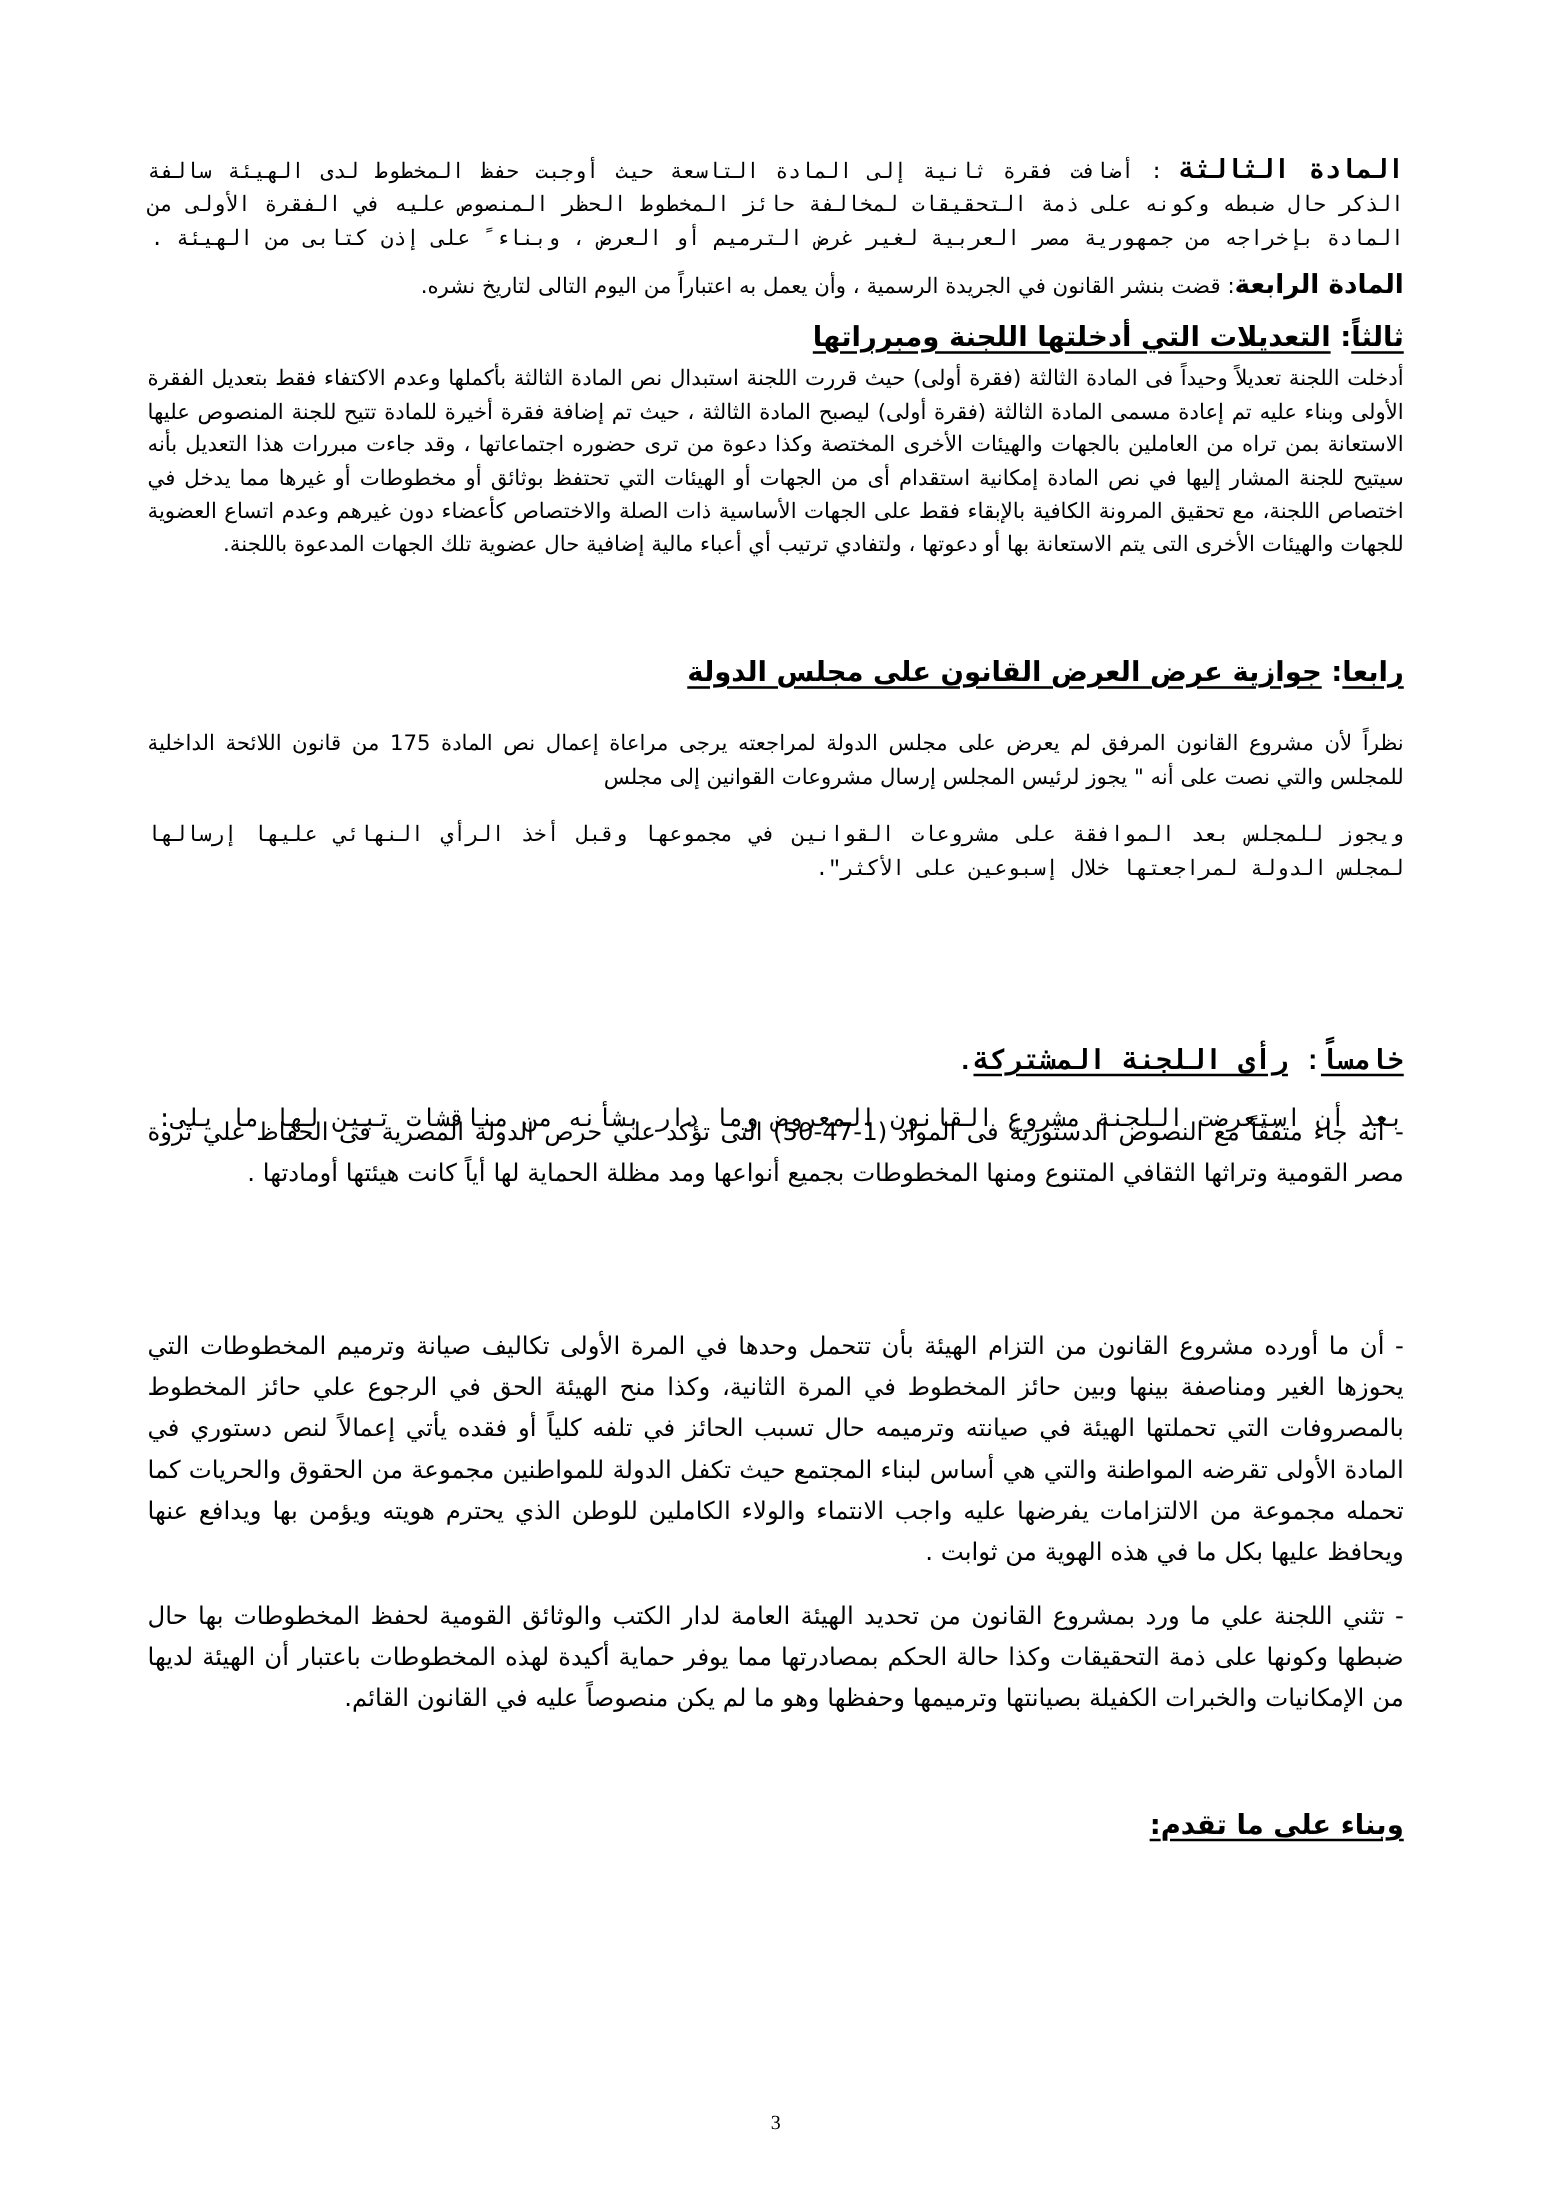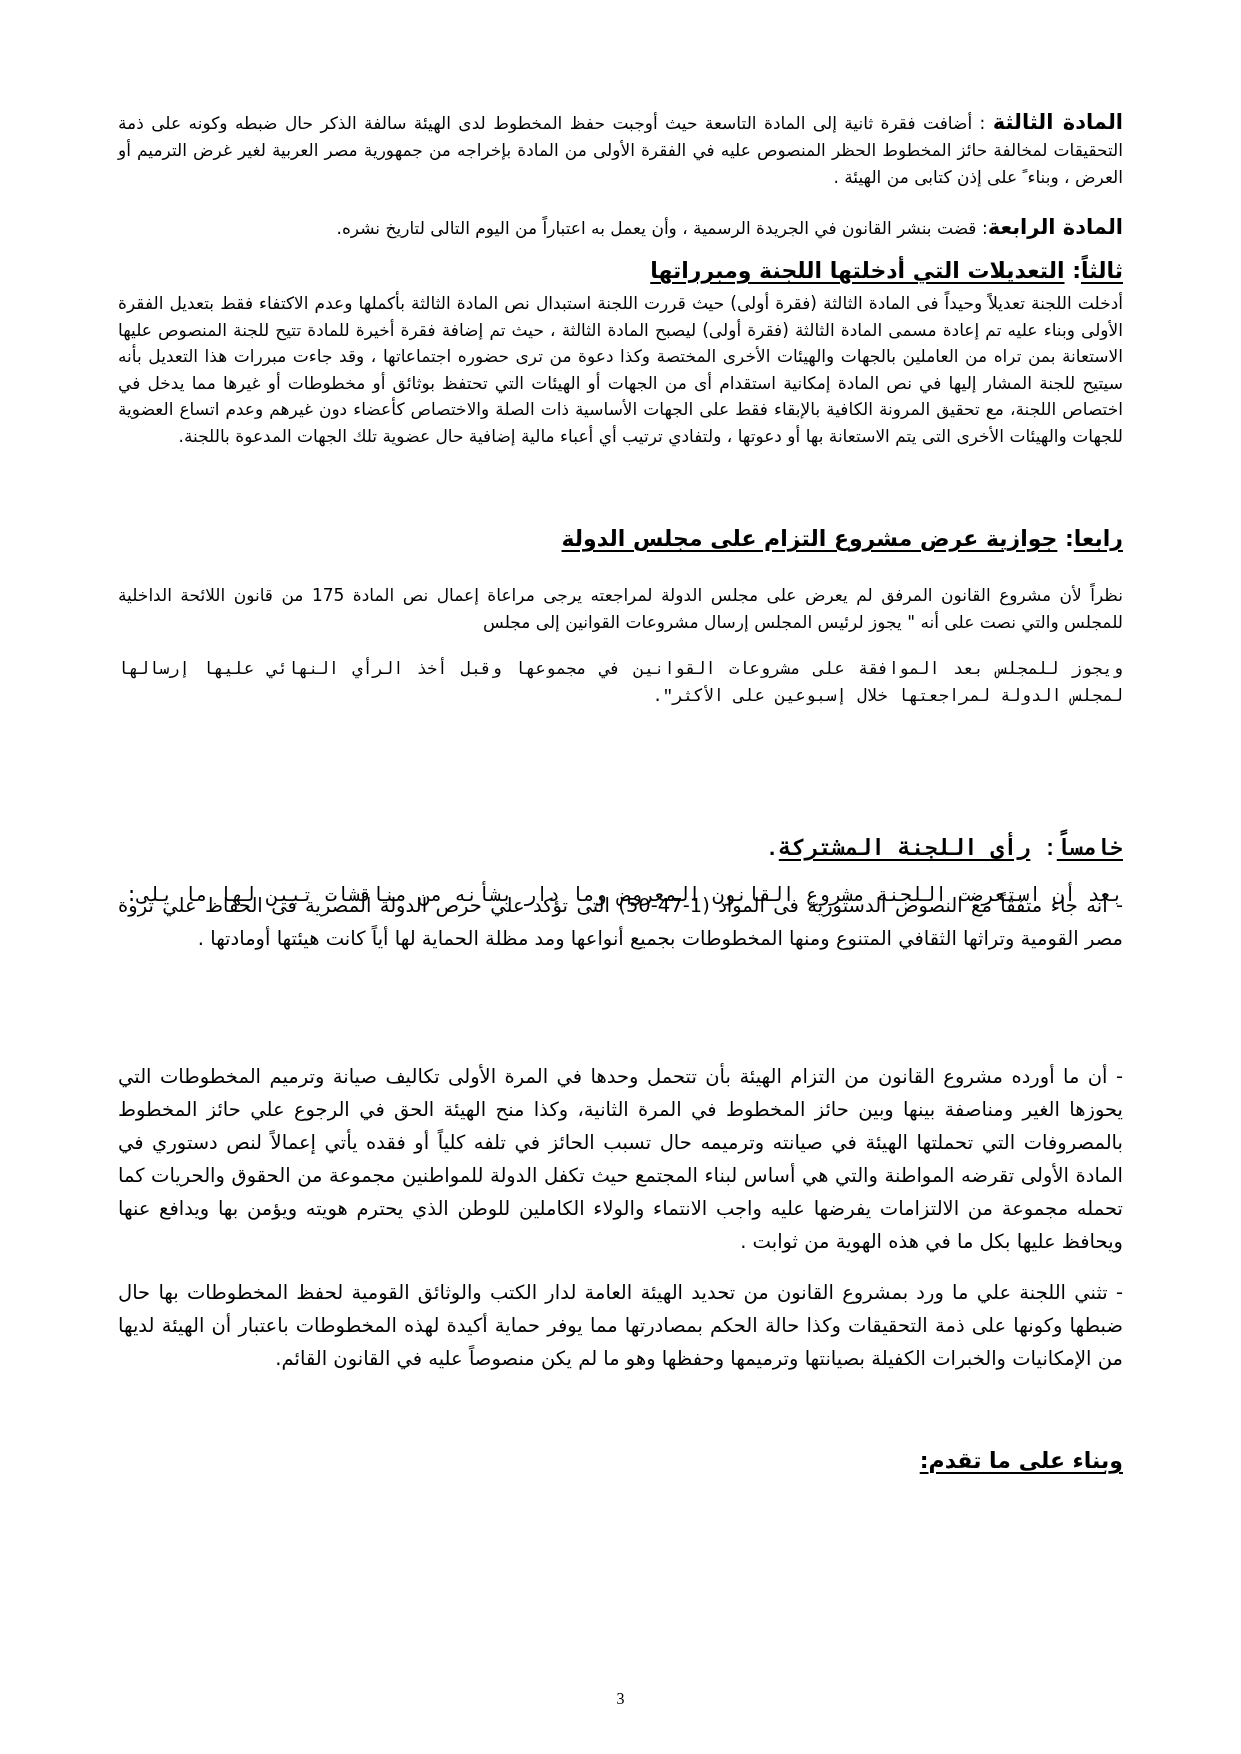--- a/index.html
+++ b/index.html
@@ -57,35 +57,35 @@
       font-family: "Liberation Serif", "DejaVu Serif", serif;
       font-size: 16px;
       direction: ltr;
     }
   </style>
 </head>
 <body>
 
 <div class="page">
 
-  <div class="block body-sm" style="top:109px;">
+  <div class="block body-sm" style="top:124px;font-family:Liberation Mono, monospace;">
     <span class="label">المادة الثالثة</span><span> : </span><span>أضافت فقرة ثانية إلى المادة التاسعة حيث أوجبت  حفظ المخطوط لدى الهيئة سالفة الذكر  حال ضبطه وكونه على ذمة التحقيقات لمخالفة حائز المخطوط الحظر المنصوص عليه في  الفقرة الأولى من المادة  بإخراجه من جمهورية مصر العربية لغير غرض الترميم أو العرض ، وبناء ً على إذن كتابى من الهيئة .</span>
   </div>
 
   <div class="block heading" style="top:256px;">
     <span class="u">ثالثاً</span><span>: </span><span class="u">التعديلات التي أدخلتها اللجنة ومبرراتها</span>
   </div>
 
   <div class="block body-sm" style="top:214px;">
     <span class="label">المادة الرابعة</span><span>:  </span><span>قضت بنشر القانون في الجريدة الرسمية ، وأن يعمل به اعتباراً من اليوم التالى لتاريخ نشره.</span>
   </div>
   <div class="block body-sm" style="top:290px; line-height:26.5px;">أدخلت اللجنة تعديلاً وحيداً فى المادة الثالثة (فقرة أولى) حيث قررت اللجنة استبدال نص المادة الثالثة بأكملها وعدم الاكتفاء فقط بتعديل الفقرة الأولى وبناء عليه تم إعادة مسمى المادة الثالثة (فقرة أولى) ليصبح المادة الثالثة  ،  حيث تم إضافة  فقرة أخيرة للمادة تتيح للجنة المنصوص عليها الاستعانة بمن تراه من العاملين بالجهات والهيئات الأخرى المختصة وكذا دعوة من ترى حضوره اجتماعاتها ، وقد جاءت مبررات هذا التعديل بأنه سيتيح للجنة المشار إليها في نص المادة إمكانية استقدام أى من الجهات  أو الهيئات التي تحتفظ بوثائق أو مخطوطات  أو غيرها مما يدخل في اختصاص اللجنة، مع تحقيق المرونة الكافية بالإبقاء فقط على الجهات الأساسية ذات الصلة والاختصاص كأعضاء دون غيرهم وعدم اتساع العضوية للجهات والهيئات الأخرى التى يتم الاستعانة بها أو دعوتها ، ولتفادي ترتيب أي أعباء مالية إضافية حال عضوية تلك الجهات المدعوة باللجنة.</div>
 
   <div class="block heading" style="top:524px;">
-    <span class="u">رابعا</span><span>:  </span><span class="u">جوازية عرض مشروع التزام على مجلس الدولة</span>
+    <span class="u">رابعا</span><span>:  </span><span class="u">جوازية عرض العرض القانون على مجلس الدولة</span>
   </div>
   <div class="block body-sm" style="top:582px;">نظراً لأن مشروع القانون المرفق لم يعرض على مجلس الدولة لمراجعته يرجى مراعاة إعمال نص المادة 175 من قانون اللائحة الداخلية للمجلس والتي نصت على أنه " يجوز لرئيس المجلس إرسال مشروعات القوانين إلى مجلس</div>
   <div class="block body-sm" style="top:656px;font-family:Liberation Mono, monospace;">ويجوز للمجلس بعد الموافقة على مشروعات القوانين في مجموعها وقبل أخذ الرأي النهائي عليها إرسالها لمجلس الدولة لمراجعتها خلال إسبوعين على الأكثر".</div>
 
   <div class="block heading" style="top:835px;font-family:Liberation Mono, monospace;">
     <span class="u">خامساً</span><span>: </span><span class="u">رأى اللجنة المشتركة</span><span>.</span>
   </div>
   <div class="block body-lg" style="top:880px;font-family:Liberation Mono, monospace;">بعد أن استعرضت اللجنة مشروع القانون المعروض وما دار  بشأنه من مناقشات تبين لها  ما يلى:</div>
 
   <div class="block body-lg" style="top:889px;">- أنه جاء متفقاً مع النصوص الدستورية فى المواد (1-47-50) التى تؤكد علي حرص الدولة المصرية فى الحفاظ علي ثروة مصر القومية وتراثها الثقافي المتنوع  ومنها المخطوطات بجميع أنواعها ومد مظلة الحماية لها أياً كانت هيئتها أومادتها .</div>

